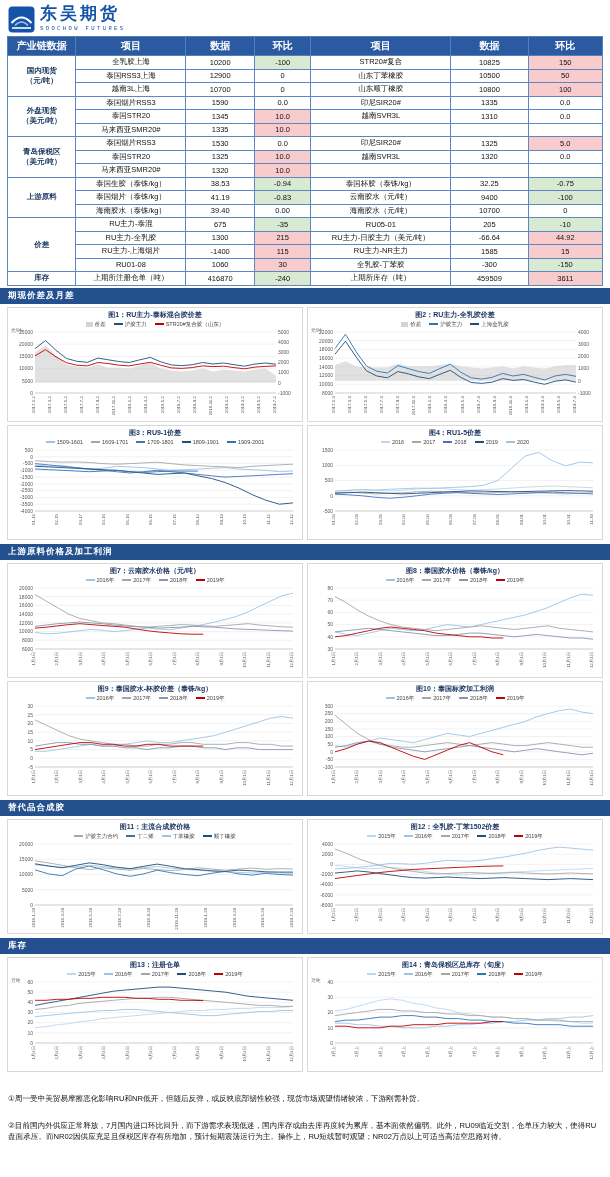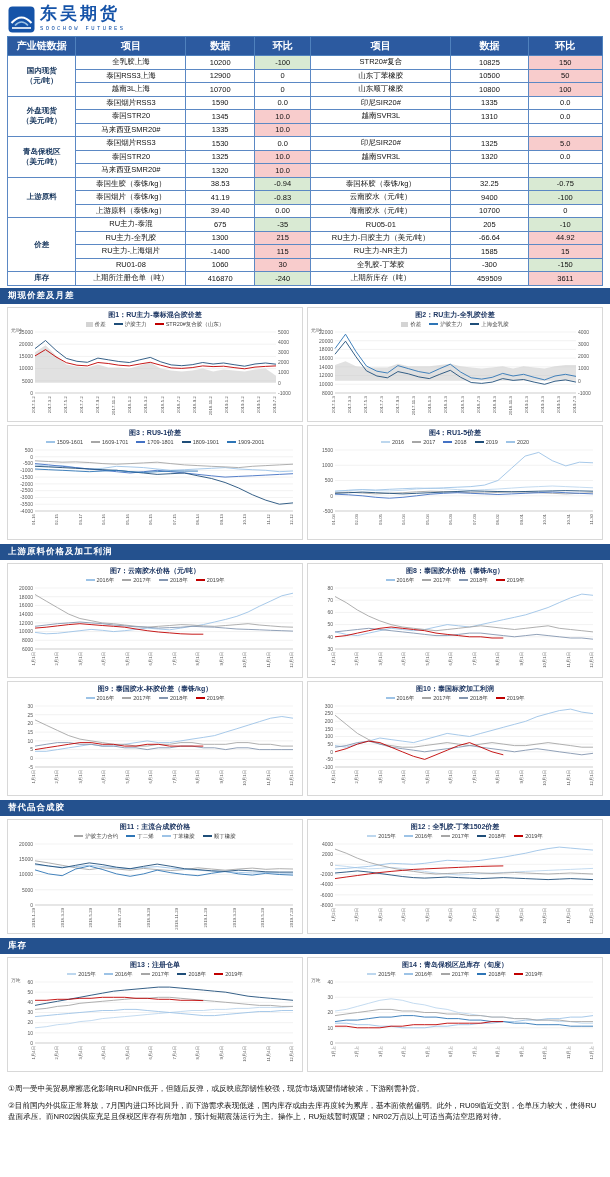--- a/index.html
+++ b/index.html
@@ -37,21 +37,21 @@
   .chart-title { text-align:center; font-size:7px; font-weight:bold; color:#1f3864; padding-top:1px; }
   .chart-legend { display:flex; justify-content:center; flex-wrap:wrap; gap:1px 8px; font-size:5.5px;
                   color:#444; align-items:center; margin-top:1px; line-height:1.1; }
   .chart-legend i { display:inline-block; margin-right:2px; vertical-align:middle; }
   .chart-legend i.lg-line { width:9px; height:2px; }
   .chart-legend i.lg-area { width:7px; height:5px; opacity:.8; }
   svg.plot { display:block; width:100%; }
 
   
   .notes { padding:3px 8px 0; font-size:7.6px; line-height:1.45; color:#111; }
-  .notes p { margin:6px 0 2px; }
+  .notes p { margin:16px 0 2px; }
 </style>
 </head>
 <body>
 
 <div class="page">
 
   <div class="hdr">
     <div class="logo">
       <svg width="27" height="27" viewBox="0 0 27 27">
         <rect x="0.5" y="0.5" width="26" height="26" rx="4" fill="#1553a8"></rect>
@@ -175,21 +175,21 @@
         </tr>
         <tr>
           <td class="item">泰国烟片（泰铢/kg）</td>
           <td class="val">41.19</td>
           <td class="chg down">-0.83</td>
           <td class="item">云南胶水（元/吨）</td>
           <td class="val">9400</td>
           <td class="chg down">-100</td>
         </tr>
         <tr>
-          <td class="item">上游原料（泰铢/kg）</td>
+          <td class="item">海南胶水（泰铢/kg）</td>
           <td class="val">39.40</td>
           <td class="chg">0.00</td>
           <td class="item">海南胶水（元/吨）</td>
           <td class="val">10700</td>
           <td class="chg">0</td>
         </tr>
         <tr>
           <td class="group" rowspan="4">价差</td>
           <td class="item">RU主力-泰混</td>
           <td class="val">675</td>

